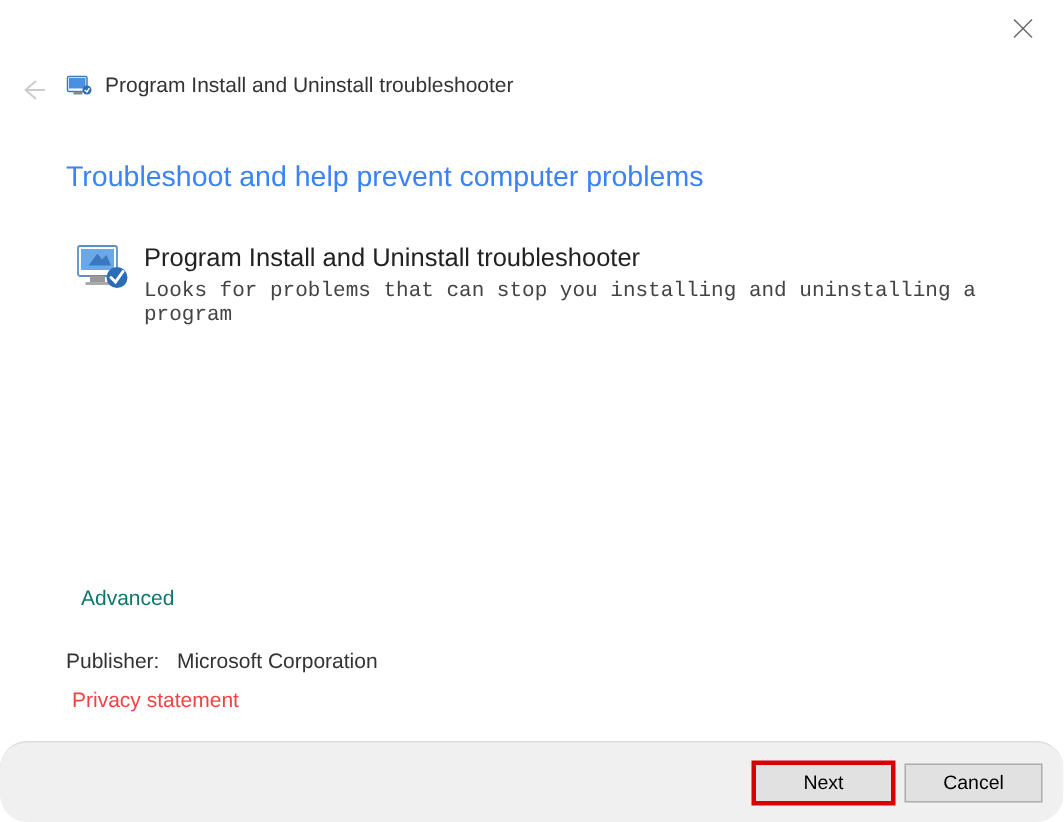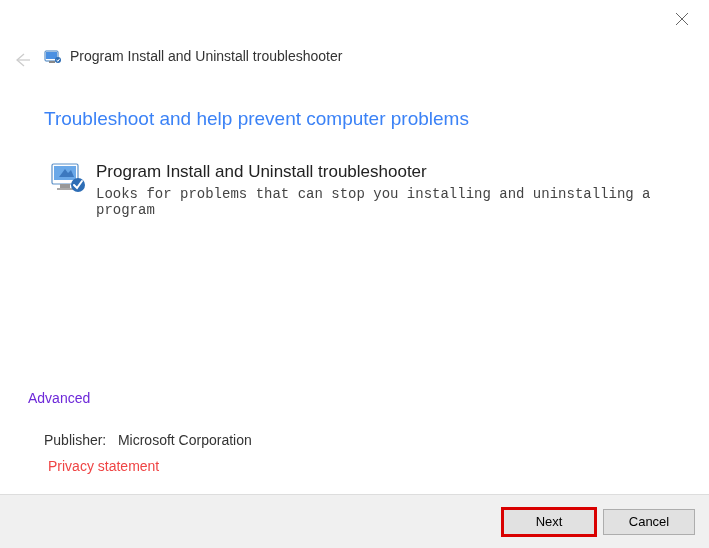--- a/index.html
+++ b/index.html
@@ -92,22 +92,22 @@
       position: absolute;
       top: 186px;
       left: 96px;
       font-size: 14px;
       color: #444;
       font-family: Liberation Mono, monospace;
     }
     .advanced-link {
       position: absolute;
       top: 390px;
-      left: 28px;
-      color: #6d28d9;
+      left: 54px;
+      color: #0f766e;
       font-size: 14px;
       cursor: pointer;
       text-align: right;
     }
     .publisher-line {
       position: absolute;
       top: 432px;
       left: 44px;
       font-size: 14px;
       color: #333;
@@ -127,20 +127,21 @@
       left: 0;
       width: 100%;
       height: 54px;
       background: #f0f0f0;
       border-top: 1px solid #ddd;
       display: flex;
       justify-content: flex-end;
       align-items: center;
       padding-right: 14px;
       gap: 8px;
+      border-radius: 18px;
     }
     .btn {
       width: 92px;
       height: 26px;
       font-size: 13px;
       font-family: "Segoe UI", Tahoma, sans-serif;
       background: #e1e1e1;
       border: 1px solid #adadad;
       cursor: pointer;
       text-align: center;

